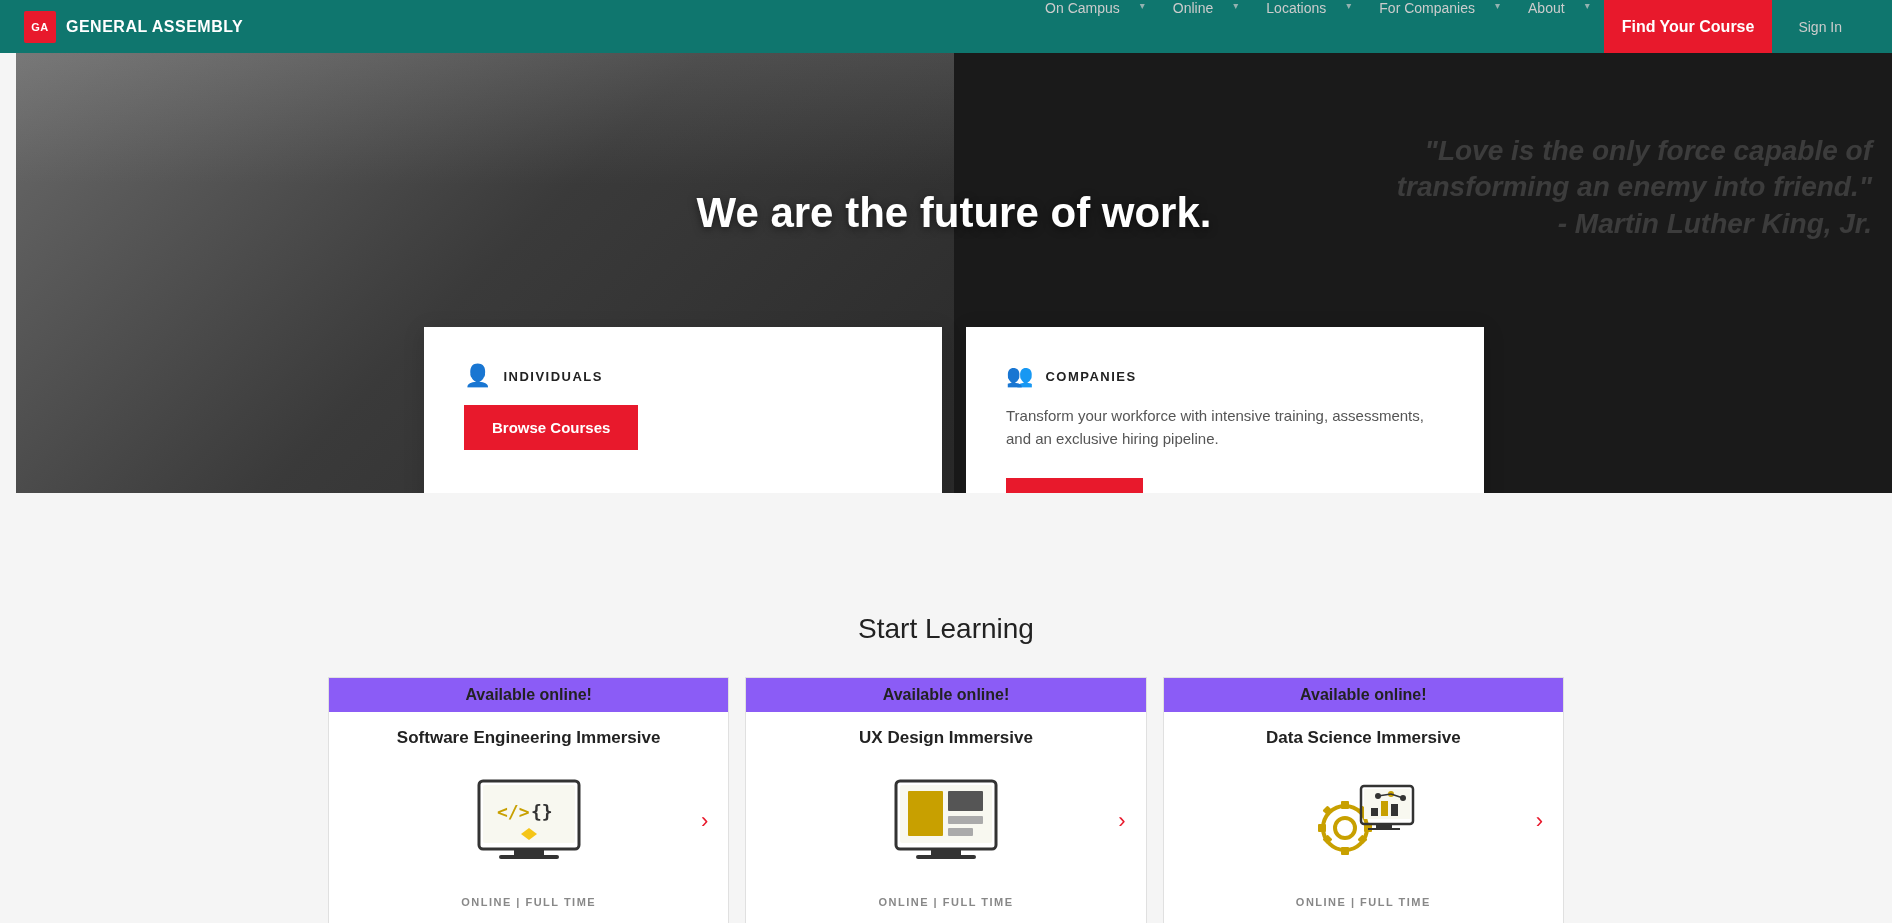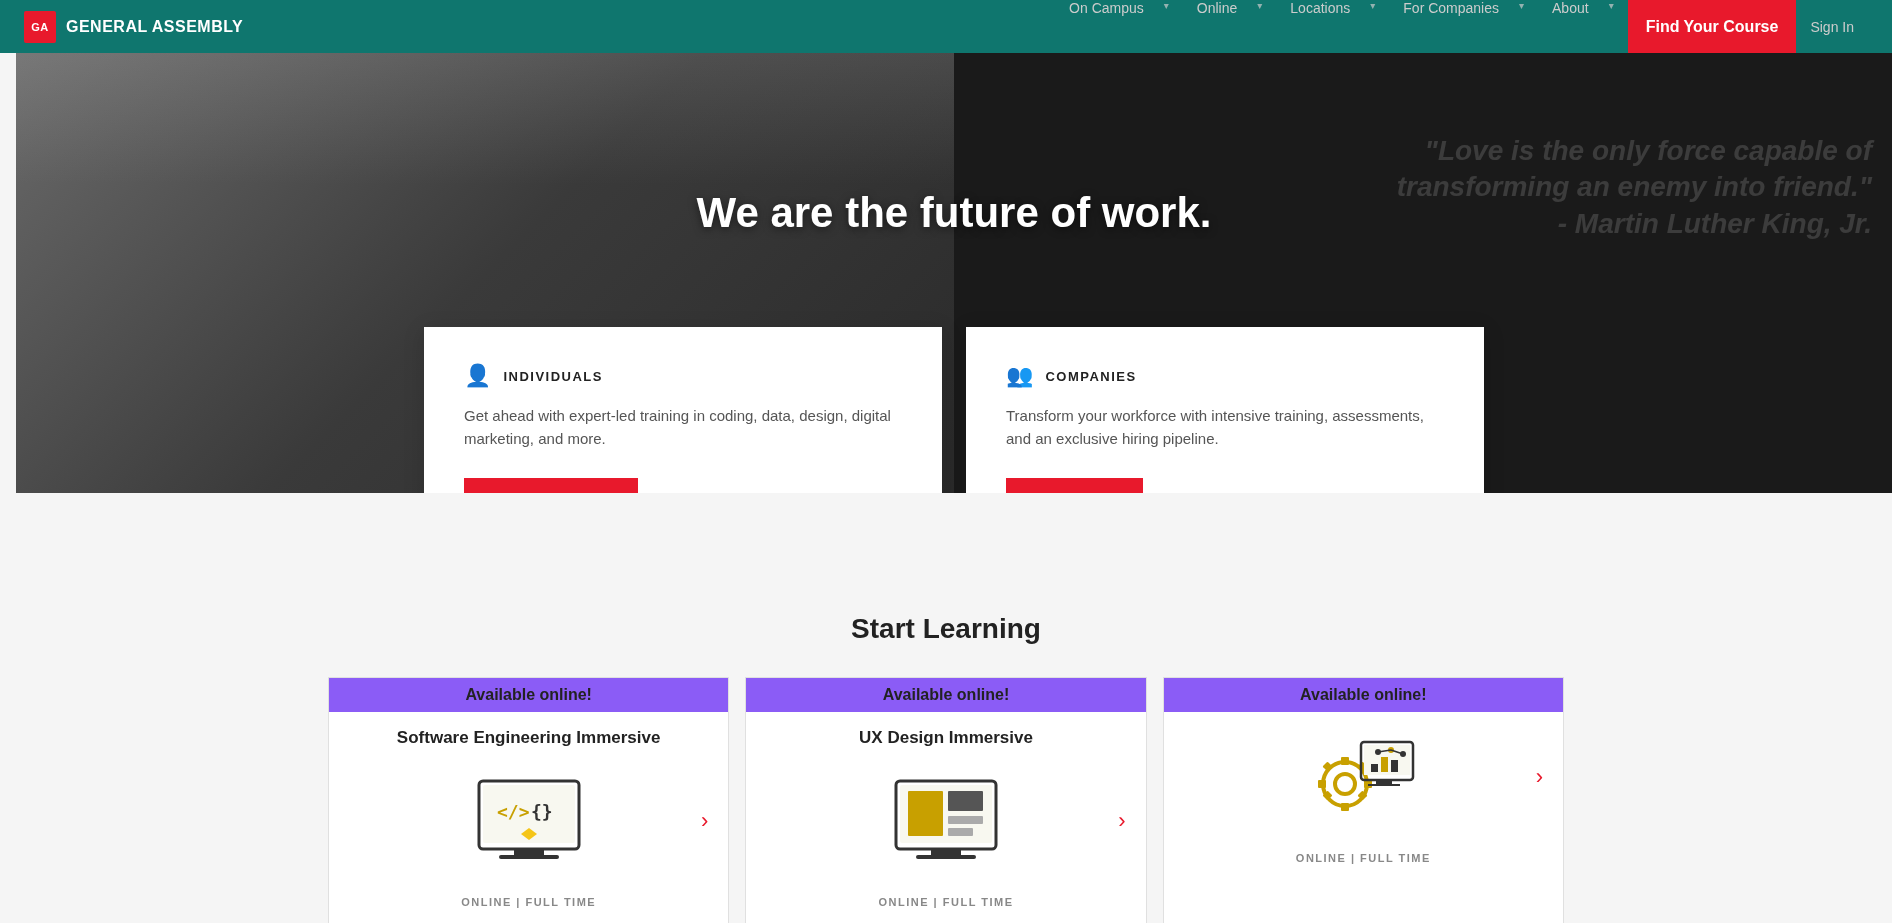--- a/index.html
+++ b/index.html
@@ -67,21 +67,21 @@
       font-weight: 600;
       height: 53px;
       display: flex;
       align-items: center;
       cursor: pointer;
       white-space: nowrap;
     }
     .nav-signin {
       color: #ccc;
       font-size: 14px;
-      padding: 0 14px;
+      padding: 0 26px;
       height: 53px;
       display: flex;
       align-items: center;
       cursor: pointer;
     }
 
     
     .hero {
       position: relative;
       height: 440px;
@@ -197,21 +197,21 @@
 
     
     .section-start-learning {
       padding-top: 120px;
       padding-bottom: 40px;
       background: #f5f5f5;
     }
     .section-title {
       text-align: center;
       font-size: 28px;
-      font-weight: 700;
+      font-weight: 400;
       color: #222;
       margin-bottom: 32px;
     }
 
     
     .course-grid {
       display: flex;
       gap: 0;
       max-width: 1300px;
       margin: 0 auto;
@@ -321,21 +321,20 @@
   </div>
   <h1 class="hero-headline">We are the future of work.</h1>
 
   <div class="hero-cards">
 
     <div class="hero-card">
       <div class="card-header">
         <span class="card-icon">👤</span>
         <span class="card-title">INDIVIDUALS</span>
       </div>
-      <p class="card-desc">Get ahead with expert-led training in coding, data, design, digital marketing, and more.</p>
       <button class="card-btn">Browse Courses</button>
     </div>
 
     <div class="hero-card">
       <div class="card-header">
         <span class="card-icon">👥</span>
         <span class="card-title">COMPANIES</span>
       </div>
       <p class="card-desc">Transform your workforce with intensive training, assessments, and an exclusive hiring pipeline.</p>
       <button class="card-btn">Get Started</button>
@@ -385,20 +384,21 @@
           <rect x="62" y="40" width="35" height="8" fill="#aaa" rx="1"></rect>
           <rect x="62" y="52" width="25" height="8" fill="#aaa" rx="1"></rect>
         </svg>
         <span class="course-chevron">›</span>
       </div>
       <div class="course-type">ONLINE | FULL TIME</div>
     </div>
 
     <div class="course-card">
       <div class="course-badge">Available online!</div>
+      <div class="course-name">Data Science Immersive</div>
       <div class="course-icon-area">
         <svg class="course-icon-svg" viewBox="0 0 120 90">
 
           <circle cx="42" cy="52" r="22" fill="none" stroke="#c8a000" stroke-width="4"></circle>
           <circle cx="42" cy="52" r="10" fill="none" stroke="#c8a000" stroke-width="4"></circle>
 
           <rect x="38" y="25" width="8" height="8" fill="#c8a000" rx="1"></rect>
           <rect x="38" y="71" width="8" height="8" fill="#c8a000" rx="1"></rect>
           <rect x="15" y="48" width="8" height="8" fill="#c8a000" rx="1"></rect>
           <rect x="61" y="48" width="8" height="8" fill="#c8a000" rx="1"></rect>

